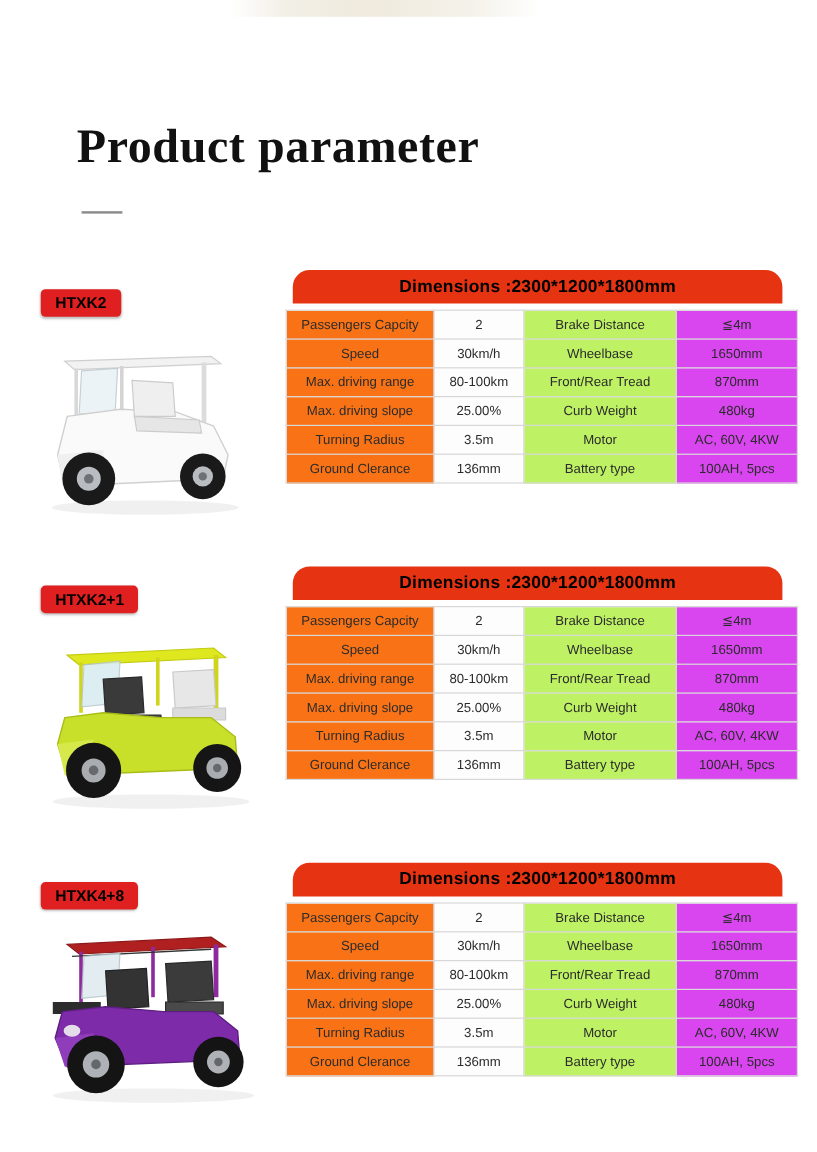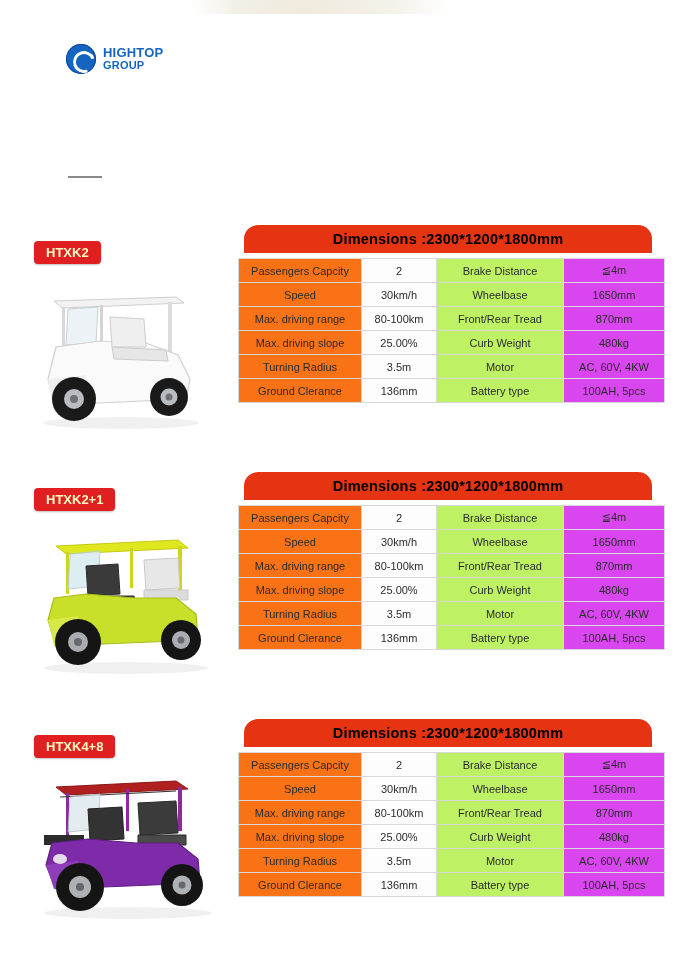--- a/index.html
+++ b/index.html
@@ -107,21 +107,21 @@
     left: 18px;
     top: 0;
     width: 215px;
     height: 230px;
   }
   .badge {
     position: absolute;
     left: 16px;
     top: 16px;
     background: #e02020;
-    color: #fef9c3;
+    color: #000000;
     font-size: 13px;
     font-weight: bold;
     padding: 4px 12px;
     border-radius: 4px;
     z-index: 5;
     box-shadow: 0 1px 2px rgba(0,0,0,.25);
     white-space: nowrap;
   }
   .cart-img {
     position: absolute;
@@ -174,28 +174,22 @@
   table.spec td.label2 { width: 122px; background: #bef264; }
   table.spec td.val2 { width: 96px; background: #d946ef; }
 </style>
 </head>
 <body>
 
 <div class="page">
 
   <div class="top-band"></div>
 
-  <div class="logo">
-    <div class="logo-mark"></div>
-    <div class="logo-text">
-      <div class="l1">HIGHTOP</div>
-      <div class="l2">GROUP</div>
-    </div>
-  </div>
-
+
+  <div class="title">Product  parameter</div>
   <div class="title-rule"></div>
 
   <div class="block block-1">
     <div class="cart-area">
       <div class="badge">HTXK2</div>
       <svg class="cart-img" viewBox="0 0 200 200">
 
         <path d="M28 54 L150 50 L158 56 L36 61 Z" fill="#f2f2f2" stroke="#cfcfcf" stroke-width="1"></path>
 
         <rect x="36" y="60" width="3" height="42" fill="#d8d8d8"></rect>

